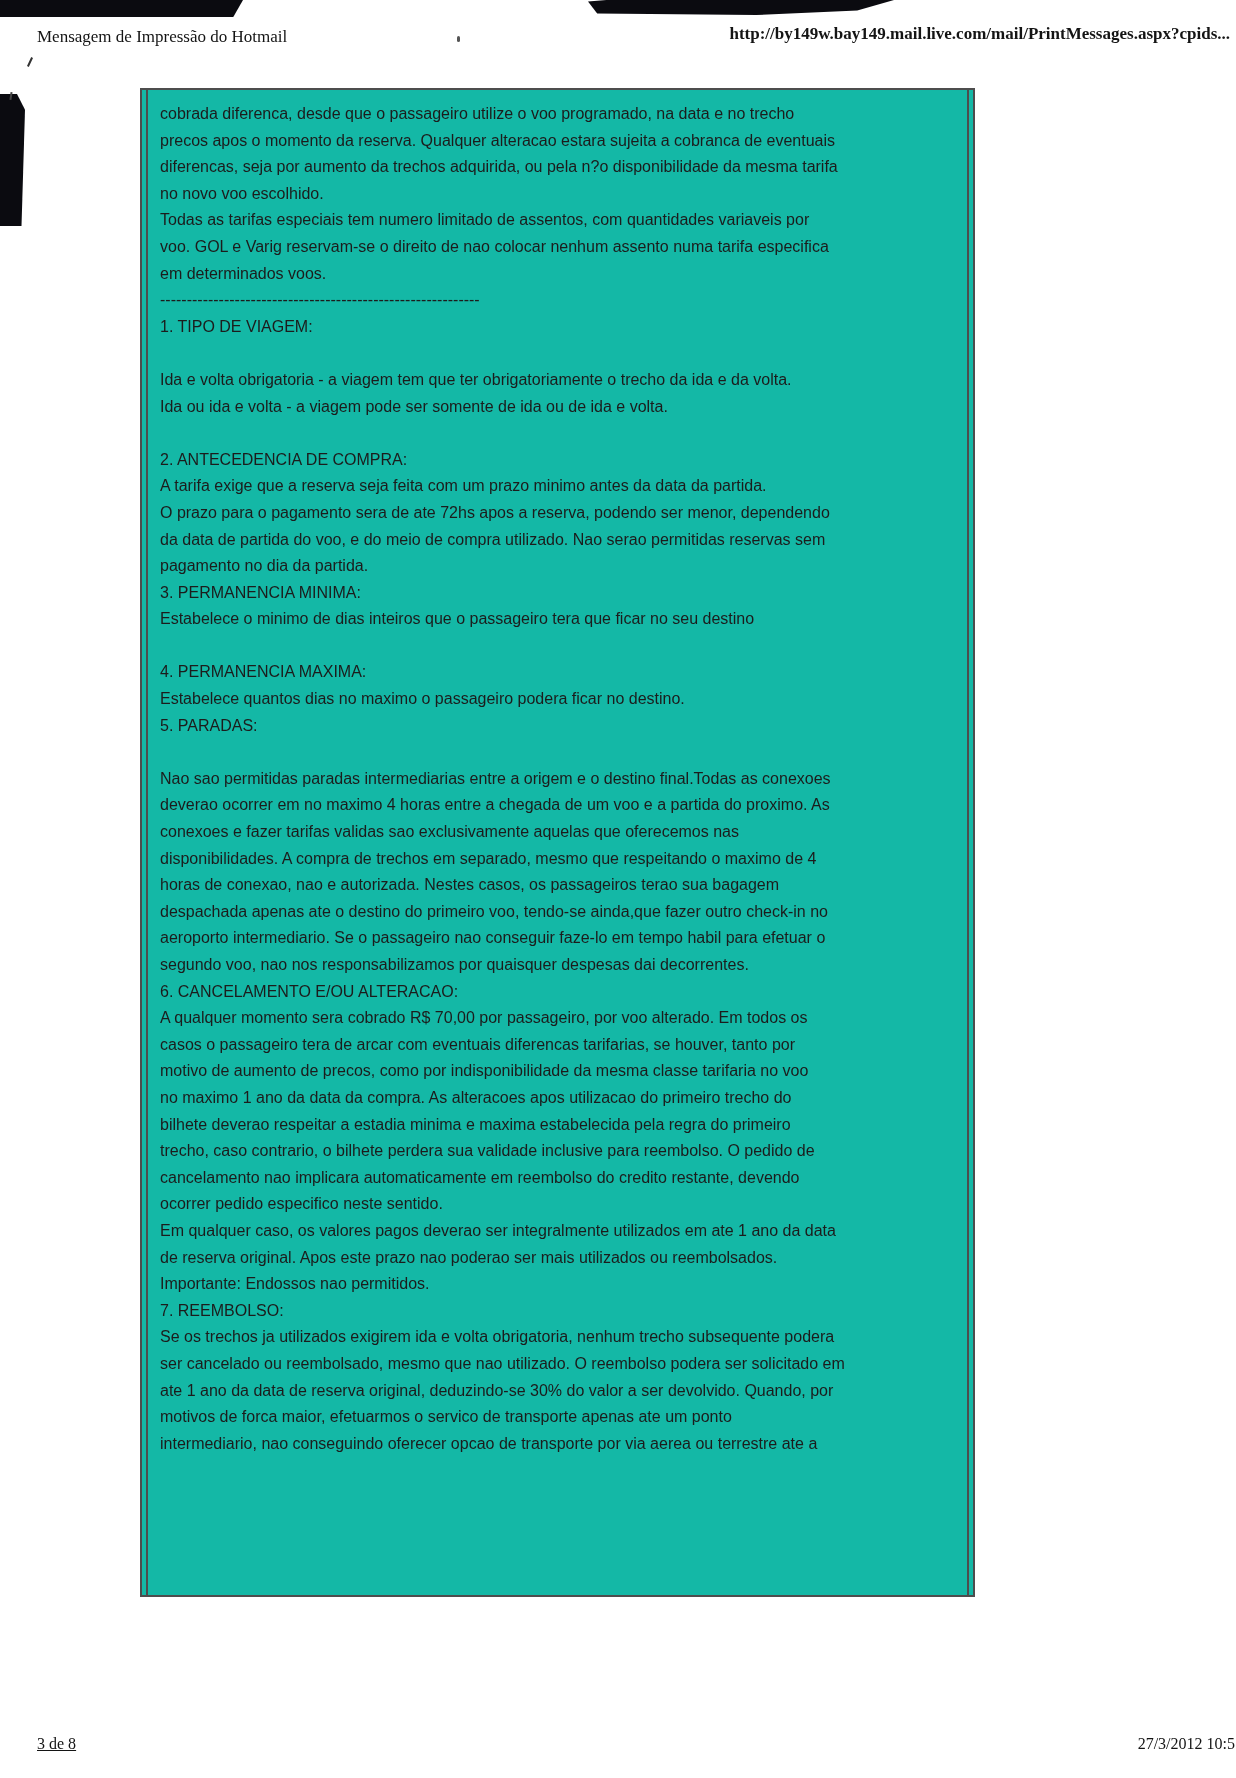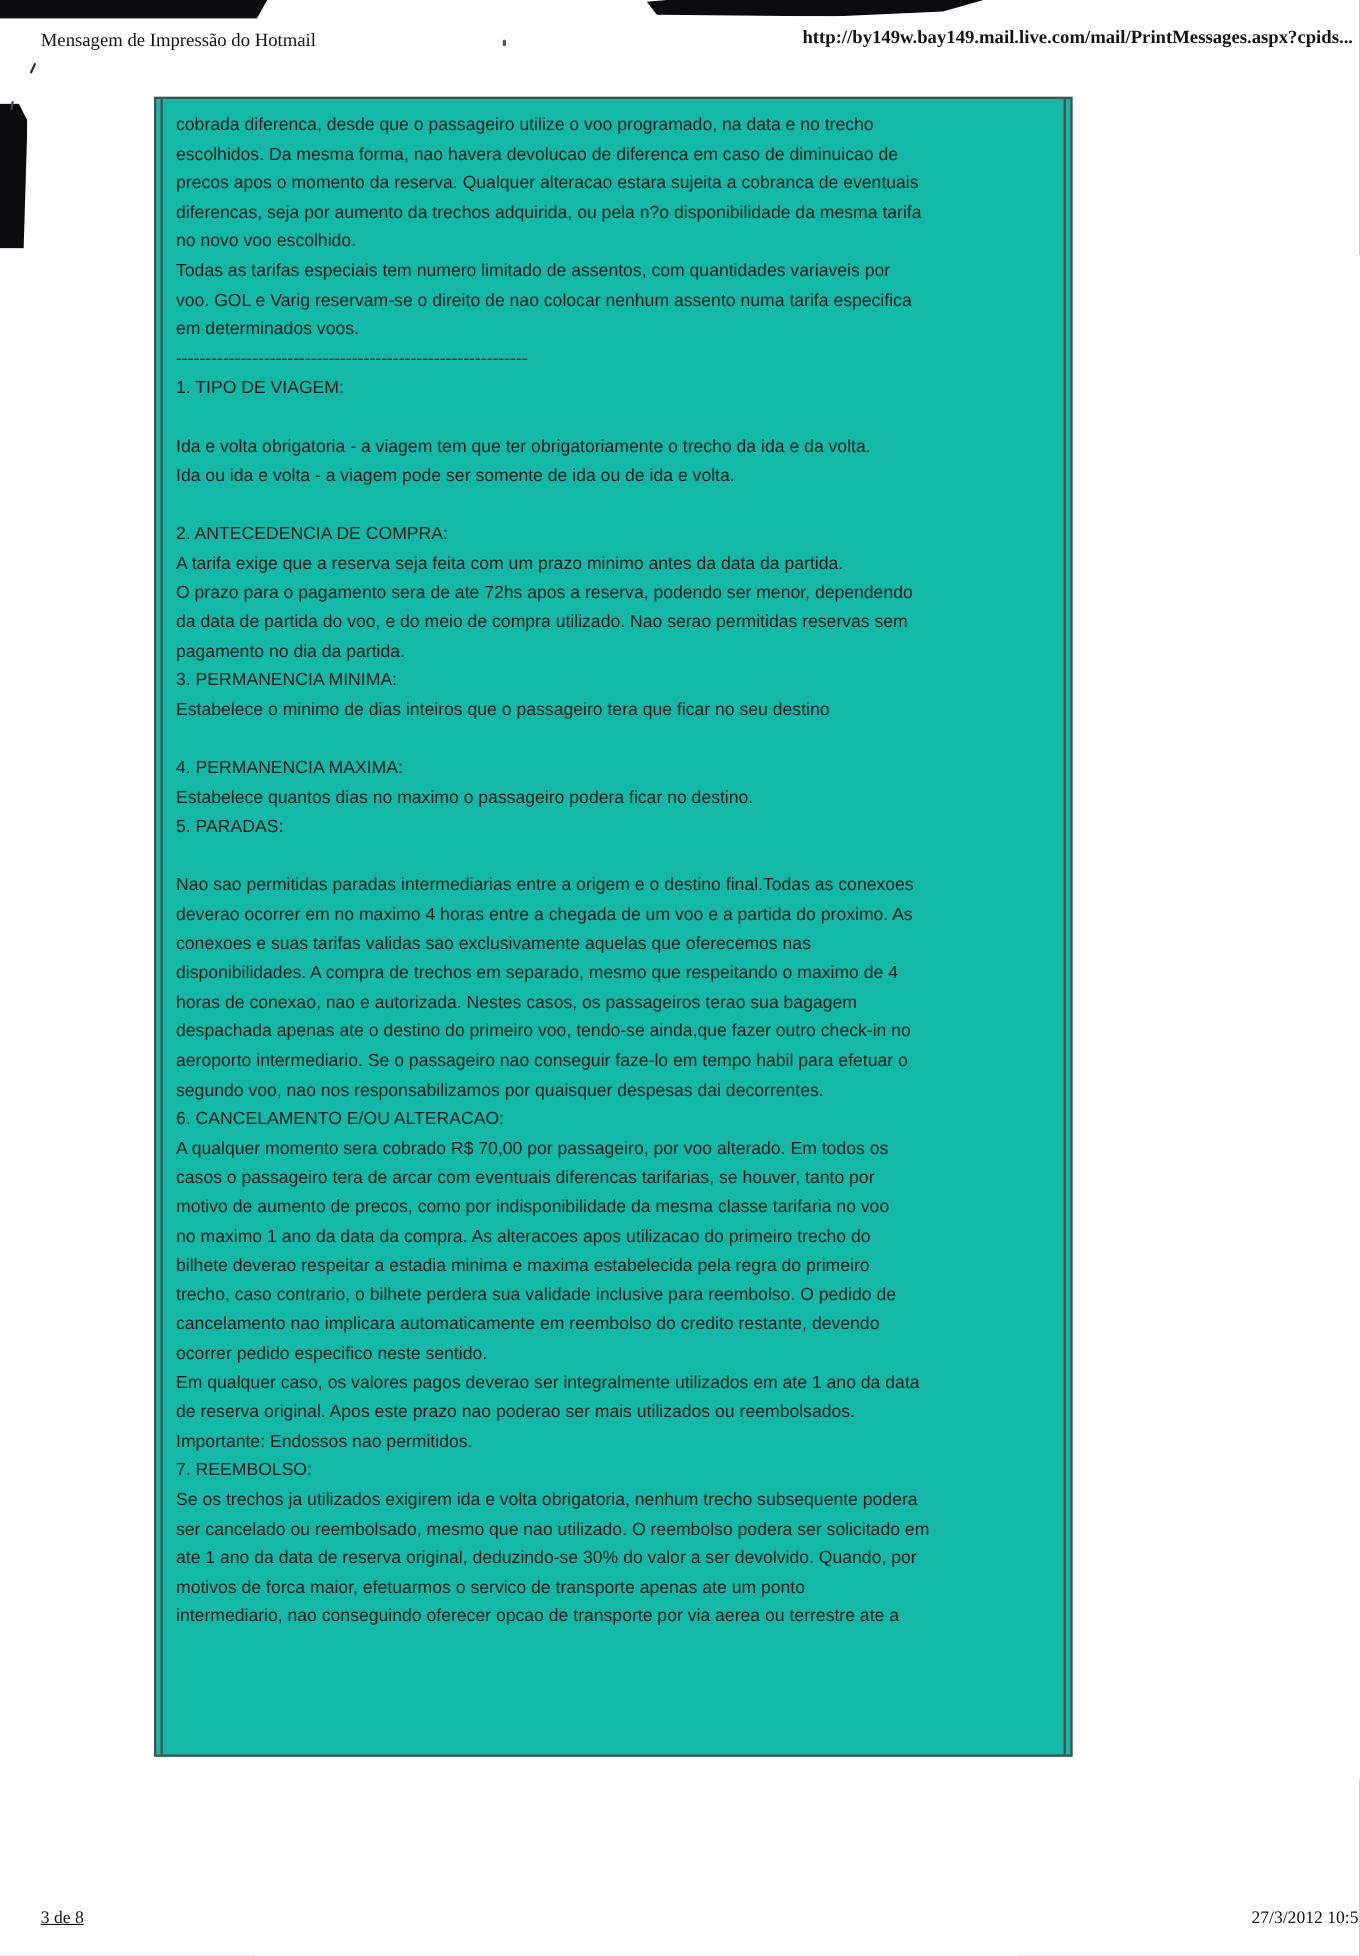--- a/index.html
+++ b/index.html
@@ -96,21 +96,20 @@
 <div class="artifact artifact-speck-1"></div>
 <div class="artifact artifact-speck-2"></div>
 <div class="artifact artifact-speck-3"></div>
 
 <div class="print-meta print-header-title">Mensagem de Impressão do Hotmail</div>
 <div class="print-meta print-header-url">http://by149w.bay149.mail.live.com/mail/PrintMessages.aspx?cpids...</div>
 
 <div class="doc-box">
   <div class="doc-text">
       <div class="doc-line">cobrada diferenca, desde que o passageiro utilize o voo programado, na data e no trecho</div>
-      <div class="doc-line">escolhidos. Da mesma forma, nao havera devolucao de diferenca em caso de diminuicao de</div>
       <div class="doc-line">precos apos o momento da reserva. Qualquer alteracao estara sujeita a cobranca de eventuais</div>
       <div class="doc-line">diferencas, seja por aumento da trechos adquirida, ou pela n?o disponibilidade da mesma tarifa</div>
       <div class="doc-line">no novo voo escolhido.</div>
       <div class="doc-line">Todas as tarifas especiais tem numero limitado de assentos, com quantidades variaveis por</div>
       <div class="doc-line">voo. GOL e Varig reservam-se o direito de nao colocar nenhum assento numa tarifa especifica</div>
       <div class="doc-line">em determinados voos.</div>
       <div class="doc-line">------------------------------------------------------------</div>
       <div class="doc-line">1. TIPO DE VIAGEM:</div>
       <div class="doc-line">&nbsp;</div>
       <div class="doc-line">Ida e volta obrigatoria - a viagem tem que ter obrigatoriamente o trecho da ida e da volta.</div>
@@ -123,21 +122,21 @@
       <div class="doc-line">pagamento no dia da partida.</div>
       <div class="doc-line">3. PERMANENCIA MINIMA:</div>
       <div class="doc-line">Estabelece o minimo de dias inteiros que o passageiro tera que ficar no seu destino</div>
       <div class="doc-line">&nbsp;</div>
       <div class="doc-line">4. PERMANENCIA MAXIMA:</div>
       <div class="doc-line">Estabelece quantos dias no maximo o passageiro podera ficar no destino.</div>
       <div class="doc-line">5. PARADAS:</div>
       <div class="doc-line">&nbsp;</div>
       <div class="doc-line">Nao sao permitidas paradas intermediarias entre a origem e o destino final.Todas as conexoes</div>
       <div class="doc-line">deverao ocorrer em no maximo 4 horas entre a chegada de um voo e a partida do proximo. As</div>
-      <div class="doc-line">conexoes e suas tarifas validas sao exclusivamente aquelas que oferecemos nas</div>
+      <div class="doc-line">conexoes e fazer tarifas validas sao exclusivamente aquelas que oferecemos nas</div>
       <div class="doc-line">disponibilidades. A compra de trechos em separado, mesmo que respeitando o maximo de 4</div>
       <div class="doc-line">horas de conexao, nao e autorizada. Nestes casos, os passageiros terao sua bagagem</div>
       <div class="doc-line">despachada apenas ate o destino do primeiro voo, tendo-se ainda,que fazer outro check-in no</div>
       <div class="doc-line">aeroporto intermediario. Se o passageiro nao conseguir faze-lo em tempo habil para efetuar o</div>
       <div class="doc-line">segundo voo, nao nos responsabilizamos por quaisquer despesas dai decorrentes.</div>
       <div class="doc-line">6. CANCELAMENTO E/OU ALTERACAO:</div>
       <div class="doc-line">A qualquer momento sera cobrado R$ 70,00 por passageiro, por voo alterado. Em todos os</div>
       <div class="doc-line">casos o passageiro tera de arcar com eventuais diferencas tarifarias, se houver, tanto por</div>
       <div class="doc-line">motivo de aumento de precos, como por indisponibilidade da mesma classe tarifaria no voo</div>
       <div class="doc-line">no maximo 1 ano da data da compra. As alteracoes apos utilizacao do primeiro trecho do</div>

